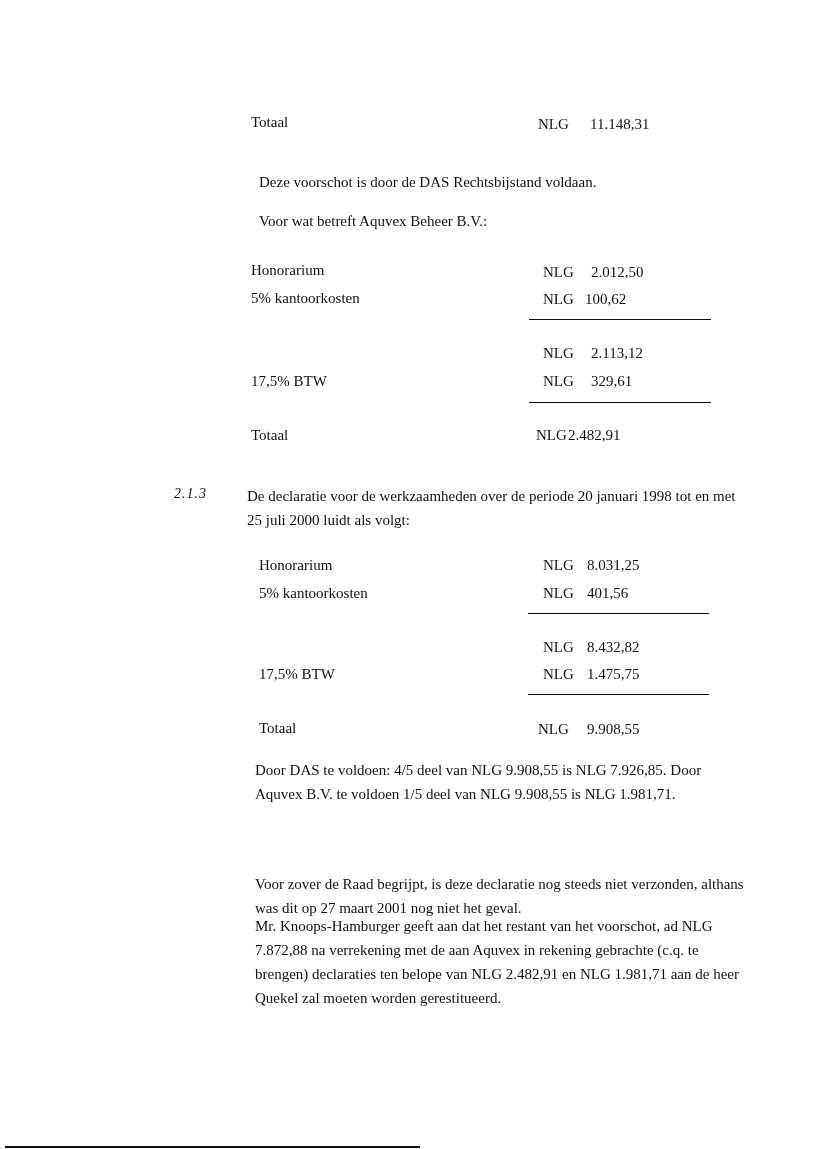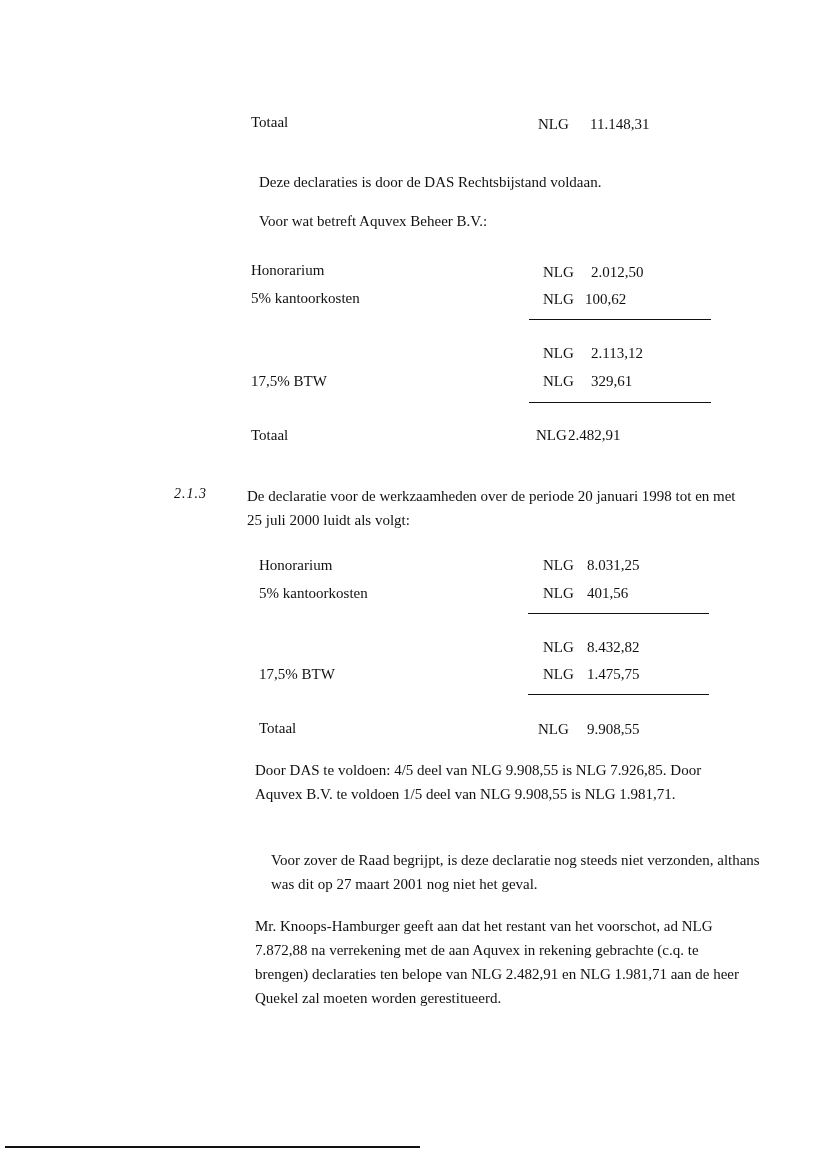--- a/index.html
+++ b/index.html
@@ -17,21 +17,21 @@
     .num { position: absolute; font-size: 14px; letter-spacing: 1px; font-style: italic; }
     .bottom-rule { position: absolute; left: 5px; top: 1146px; width: 415px; height: 2px; background: #111; }
   </style>
 </head>
 <body>
 
 <div class="lbl abs" style="left:251px; top:114px;">Totaal</div>
 <div class="cur abs" style="left:538px; top:116px;">NLG</div>
 <div class="amt abs" style="left:590px; top:116px;">11.148,31</div>
 
-<div class="abs" style="left:259px; top:174px;">Deze declaraties is door de DAS Rechtsbijstand voldaan.</div>
+<div class="abs" style="left:259px; top:174px;">Deze voorschot is door de DAS Rechtsbijstand voldaan.</div>
 <div class="abs" style="left:259px; top:213px;">Voor wat betreft Aquvex Beheer B.V.:</div>
 
 <div>
   <div>
     <div class="lbl abs" style="left:251px; top:262px;">Honorarium</div>
     <div class="cur abs" style="left:543px; top:264px;">NLG</div>
     <div class="amt abs" style="left:591px; top:264px;">2.012,50</div>
   </div>
   <div>
     <div class="lbl abs" style="left:251px; top:290px;">5% kantoorkosten</div>
@@ -82,16 +82,16 @@
   </div>
   <div class="rule" style="left:528px; top:694px; width:181px;"></div>
   <div>
     <div class="lbl abs" style="left:259px; top:720px;">Totaal</div>
     <div class="cur abs" style="left:538px; top:721px;">NLG</div>
     <div class="amt abs" style="left:587px; top:721px;">9.908,55</div>
   </div>
 </div>
 
 <div class="para" style="left:255px; top:758px; width:460px;">Door DAS te voldoen: 4/5 deel van NLG 9.908,55 is NLG 7.926,85. Door Aquvex B.V. te voldoen 1/5 deel van NLG 9.908,55 is NLG 1.981,71.</div>
-<div class="para" style="left:255px; top:848px; width:490px;margin-left:16px;">Voor zover de Raad begrijpt, is deze declaratie nog steeds niet verzonden, althans was dit op 27 maart 2001 nog niet het geval.</div>
+<div class="para" style="left:255px; top:872px; width:490px;">Voor zover de Raad begrijpt, is deze declaratie nog steeds niet verzonden, althans was dit op 27 maart 2001 nog niet het geval.</div>
 <div class="para" style="left:255px; top:914px; width:485px;">Mr. Knoops-Hamburger geeft aan dat het restant van het voorschot, ad NLG 7.872,88 na verrekening met de aan Aquvex in rekening gebrachte (c.q. te brengen) declaraties ten belope van NLG 2.482,91 en NLG 1.981,71 aan de heer Quekel zal moeten worden gerestitueerd.</div>
 
 <div class="bottom-rule"></div>
 
 </body></html>

